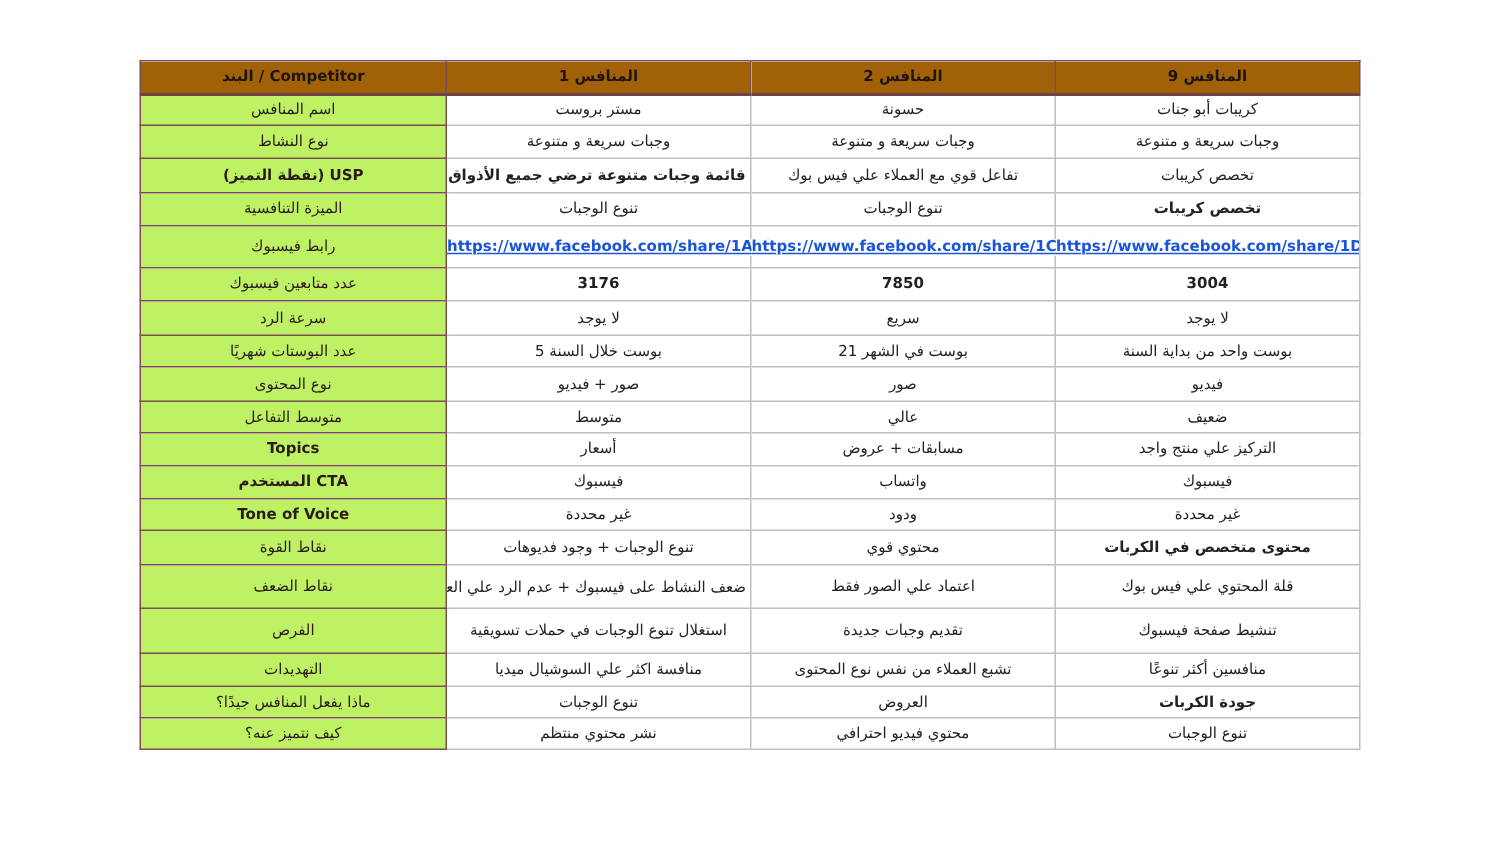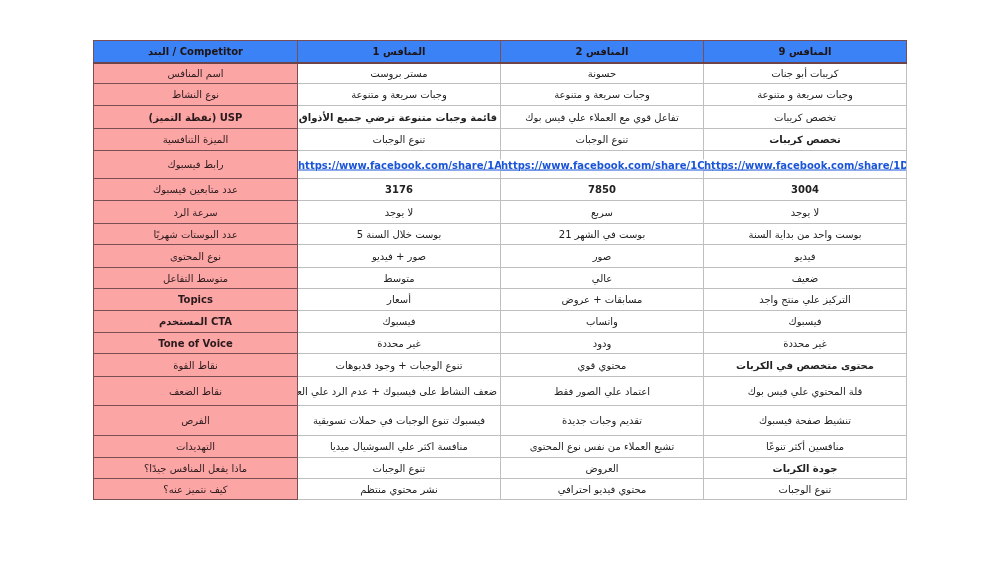--- a/index.html
+++ b/index.html
@@ -33,28 +33,28 @@
       white-space: nowrap;
       overflow: hidden;
       direction: rtl;
     }
     table.cmp col.c0 { width: 204px; }
     table.cmp col.c1 { width: 203px; }
     table.cmp col.c2 { width: 203px; }
     table.cmp col.c3 { width: 203px; }
 
     table.cmp tr.header td {
-      background: #3b82f6;
+      background: #a16207;
       color: #1e1414;
       font-weight: bold;
       border-color: #7a4e52;
       border-bottom: 2px solid #6f4448;
     }
     table.cmp td.label {
-      background: #fca5a5;
+      background: #bef264;
       color: #2a1a1c;
       border-color: #7a4e52;
       border-right: 1px solid #7a4e52;
     }
     table.cmp td.label.bold { font-weight: bold; }
     table.cmp td.bold { font-weight: bold; }
     table.cmp td.overflow-left {
       direction: rtl;
       text-align: right;
       text-overflow: clip;
@@ -190,21 +190,21 @@
         <td class="bold">محتوى متخصص في الكربات</td>
       </tr>
       <tr style="height:29px">
         <td class="label">نقاط الضعف</td>
         <td class="overflow-left">ضعف النشاط على فيسبوك + عدم الرد علي العملاء+قلة المحتوى</td>
         <td>اعتماد علي الصور فقط</td>
         <td>قلة المحتوي علي فيس بوك</td>
       </tr>
       <tr style="height:30px">
         <td class="label">الفرص</td>
-        <td>فيسبوك تنوع الوجبات في حملات تسويقية</td>
+        <td>استغلال تنوع الوجبات في حملات تسويقية</td>
         <td>تقديم وجبات جديدة</td>
         <td>تنشيط صفحة فيسبوك</td>
       </tr>
       <tr style="height:22px">
         <td class="label">التهديدات</td>
         <td>منافسة اكثر علي السوشيال ميديا</td>
         <td>تشبع العملاء من نفس نوع المحتوى</td>
         <td>منافسين أكثر تنوعًا</td>
       </tr>
       <tr style="height:21px">

